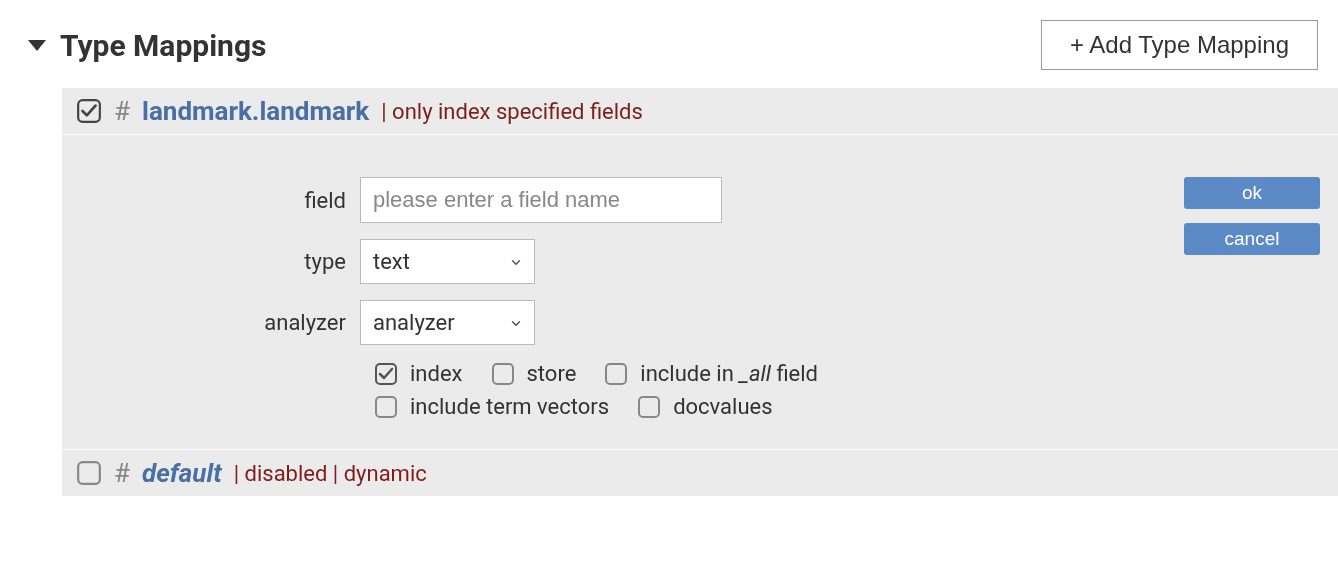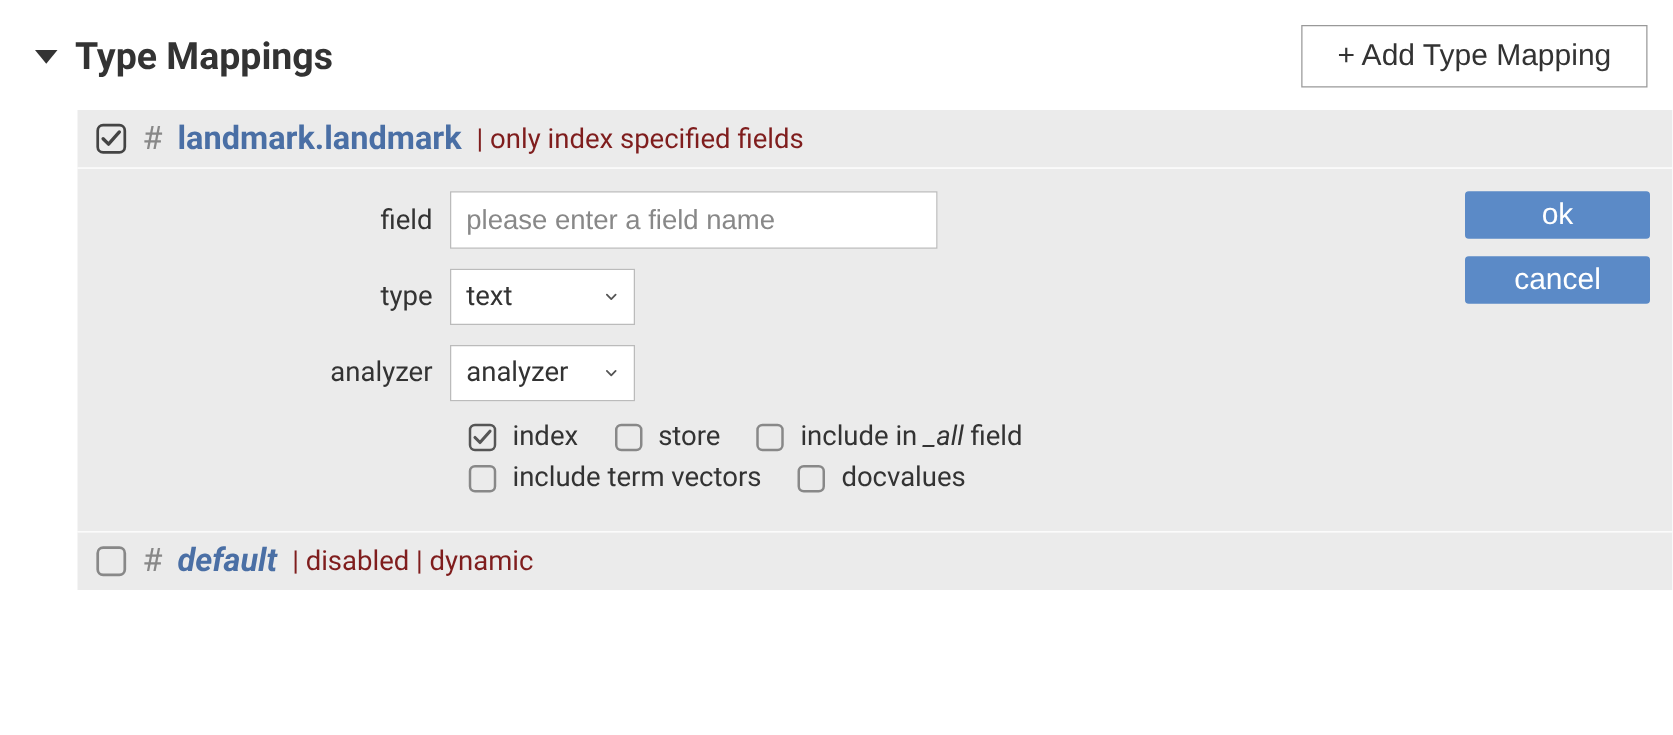--- a/index.html
+++ b/index.html
@@ -75,48 +75,49 @@
     }
     .form-panel {
       background: #ebebeb;
       margin-left: 62px;
       border-top: 1px solid #fff;
       padding: 18px 18px 22px 18px;
     }
     .form-inner {
       display: flex;
       align-items: flex-start;
+      margin-top: 24px;
     }
     .form-left {
       flex: 1;
     }
     .form-row {
       display: flex;
       align-items: center;
       margin-bottom: 16px;
     }
     .form-label {
       width: 280px;
       text-align: right;
       padding-right: 14px;
       font-size: 22px;
       color: #333;
     }
     .text-input {
-      width: 390px;
+      width: 362px;
       padding: 9px 12px;
       font-size: 22px;
       border: 1px solid #bbb;
       background: #fff;
       color: #333;
     }
     .text-input::placeholder { color: #888; }
     .select-wrap {
       position: relative;
-      width: 148px;
+      width: 175px;
     }
     .select-field {
       width: 100%;
       padding: 9px 36px 9px 12px;
       font-size: 22px;
       border: 1px solid #bbb;
       background: #fff;
       appearance: none;
       cursor: pointer;
     }
@@ -150,22 +151,22 @@
       display: flex;
       flex-direction: column;
       gap: 14px;
       margin-left: 20px;
     }
     .action-btn {
       background: #5b8ac7;
       color: #fff;
       border: none;
       padding: 5px 10px;
-      font-size: 24px;
-      width: 148px;
+      font-size: 19px;
+      width: 136px;
       cursor: pointer;
       border-radius: 3px;
       text-align: center;
     }
   </style>
 </head>
 <body>
 
 <div class="header-row">
   <div class="header-left">

